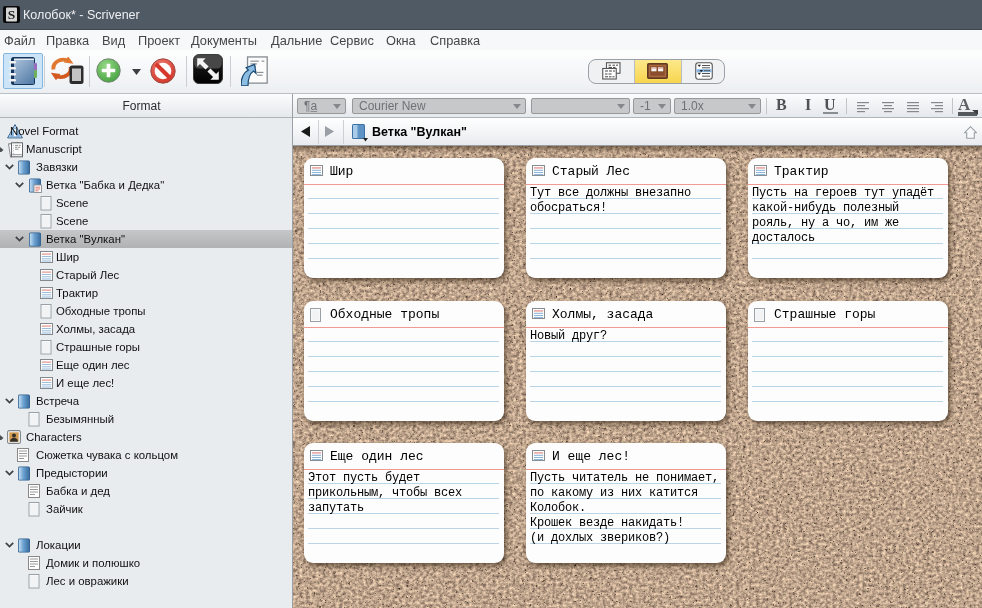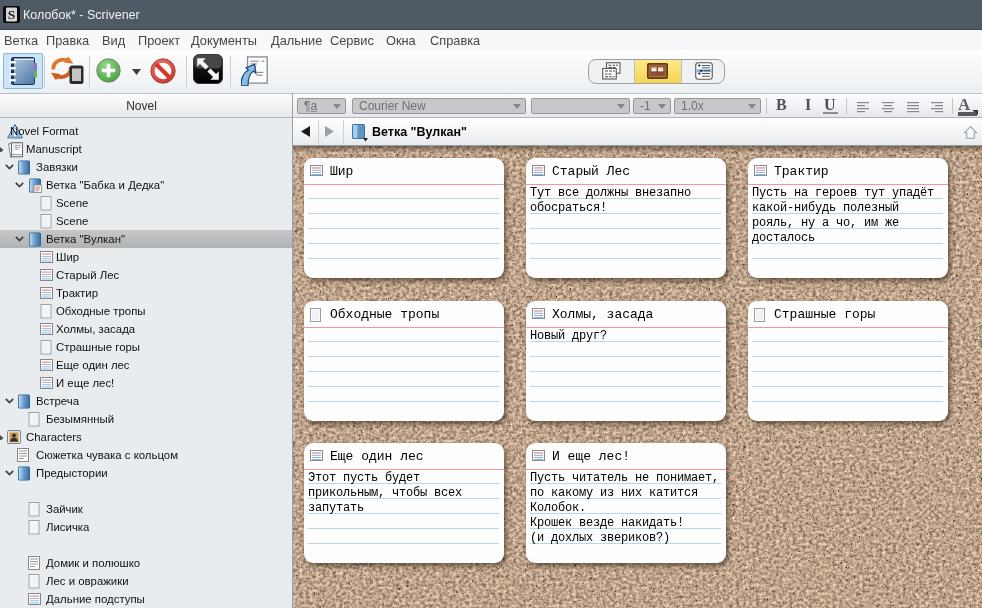--- a/index.html
+++ b/index.html
@@ -47,21 +47,21 @@
   <svg class="abs" style="left:3px;top:6px" width="17" height="17">
       <rect x="0" y="0" width="17" height="17" rx="2" fill="#0a0a0a"></rect>
       <rect x="3" y="1.5" width="11" height="14" rx="1" fill="#d6d6d6"></rect>
       <text x="8.5" y="13" font-size="13.5" font-weight="bold" font-family="Liberation Serif" text-anchor="middle" fill="#1a1a1a">S</text>
     </svg>
   <span class="tt">Колобок* - Scrivener</span>
     <div class="abs" style="left:0;top:29px;width:982px;height:1px;background:#3d474f"></div>
 </div>
 
 <div class="abs" id="menubar">
-  <span style="left:4px">Ветка</span>
+  <span style="left:4px">Файл</span>
     <span style="left:46px">Правка</span>
     <span style="left:102px">Вид</span>
     <span style="left:138px">Проект</span>
     <span style="left:191px">Документы</span>
     <span style="left:271px">Дальние</span>
     <span style="left:330px">Сервис</span>
     <span style="left:386px">Окна</span>
     <span style="left:430px">Справка</span>
 </div>
 
@@ -190,21 +190,21 @@
         <line x1="7" y1="11.5" x2="15" y2="11.5"></line>
         <line x1="7" y1="14.2" x2="15" y2="14.2"></line>
       </g>
     <path d="M2.5 2.8 L6 2.8 L4.25 5 Z" fill="#222"></path>
     <path d="M4.5 8 L8 8 L6.25 10.2 Z" fill="#222"></path>
     <path d="M2.5 10.8 L6 10.8 L4.25 13 Z" fill="#222"></path>
   </svg>
 </div>
 
 <div class="abs" id="band">
-  <div id="bindertitle" style="width:283px">Novel</div>
+  <div id="bindertitle" style="width:283px">Format</div>
   <div class="dd" style="left:297px;width:49px">¶<u style="text-decoration-color:#8a8e92">a</u><i></i></div>
   <div class="dd" style="left:352px;width:174px">Courier New<i></i></div>
   <div class="dd" style="left:531px;width:99px">
       <i></i>
     </div>
   <div class="dd" style="left:633px;width:38px">-1<i></i></div>
   <div class="dd" style="left:674px;width:87px">1.0x<i></i></div>
   <div class="fsep" style="left:766px"></div>
     <span class="fbtn" style="left:776px">B</span>
   <span class="fbtn" style="left:805px">I</span>
@@ -486,62 +486,74 @@
               <stop offset="0" stop-color="#c3dcf1"></stop>
               <stop offset="0.45" stop-color="#6ba1d1"></stop>
               <stop offset="1" stop-color="#3b6f9f"></stop>
             </linearGradient>
           </defs>
           <rect x="1" y="0.5" width="12" height="14" rx="1.5" fill="#31618f"></rect>
           <rect x="1.8" y="1.2" width="10.4" height="12.6" rx="1" fill="url(#fg4)"></rect>
         </svg></span>
       <span class="tl" style="left:36px">Предыстории</span>
     </div>
+    <div class="trow" style="top:364px">
+      <span class="ticon" style="left:28px"><svg width="12" height="14" viewBox="0 0 12 14">
+          <rect x="0.5" y="0.5" width="11" height="13" fill="#fff" stroke="#888"></rect>
+          <g stroke="#999" stroke-width="1">
+            <line x1="2" y1="3" x2="10" y2="3"></line>
+            <line x1="2" y1="5.5" x2="10" y2="5.5"></line>
+            <line x1="2" y1="8" x2="10" y2="8"></line>
+            <line x1="2" y1="10.5" x2="7" y2="10.5"></line>
+          </g>
+        </svg></span>
+      <span class="tl" style="left:46px">Бабка и дед</span>
+    </div>
     <div class="trow" style="top:382px">
       <span class="ticon" style="left:28px"><svg width="12" height="15" viewBox="0 0 12 15">
           <rect x="1" y="0.5" width="10" height="13.5" fill="#fff" stroke="#9aa0a5"></rect>
           <rect x="2" y="1.5" width="8" height="11.5" fill="#f1f3f5"></rect>
         </svg></span>
       <span class="tl" style="left:46px">Зайчик</span>
     </div>
-    <div class="trow" style="top:400px">
-      <span class="ticon" style="left:28px"><svg width="12" height="15" viewBox="0 0 12 15">
-          <rect x="1" y="0.5" width="10" height="13.5" fill="#fff" stroke="#9aa0a5"></rect>
-          <rect x="2" y="1.5" width="8" height="11.5" fill="#f1f3f5"></rect>
-        </svg></span>
-      <span class="tl" style="left:46px">Лисичка</span>
+    <div class="trow" style="top:418px">
+      <svg class="chev" style="left:5px">
+        <path d="M0.8 0.8 L4.5 4.6 L8.2 0.8" stroke="#3f4346" stroke-width="1.7" fill="none"></path>
+      </svg>
+      <span class="ticon" style="left:17px"><svg width="14" height="15" viewBox="0 0 14 15">
+          <defs>
+            <linearGradient id="fg5" x1="0" y1="0" x2="1" y2="0">
+              <stop offset="0" stop-color="#c3dcf1"></stop>
+              <stop offset="0.45" stop-color="#6ba1d1"></stop>
+              <stop offset="1" stop-color="#3b6f9f"></stop>
+            </linearGradient>
+          </defs>
+          <rect x="1" y="0.5" width="12" height="14" rx="1.5" fill="#31618f"></rect>
+          <rect x="1.8" y="1.2" width="10.4" height="12.6" rx="1" fill="url(#fg5)"></rect>
+        </svg></span>
+      <span class="tl" style="left:36px">Локации</span>
     </div>
     <div class="trow" style="top:436px">
       <span class="ticon" style="left:28px"><svg width="12" height="14" viewBox="0 0 12 14">
           <rect x="0.5" y="0.5" width="11" height="13" fill="#fff" stroke="#888"></rect>
           <g stroke="#999" stroke-width="1">
             <line x1="2" y1="3" x2="10" y2="3"></line>
             <line x1="2" y1="5.5" x2="10" y2="5.5"></line>
             <line x1="2" y1="8" x2="10" y2="8"></line>
             <line x1="2" y1="10.5" x2="7" y2="10.5"></line>
           </g>
         </svg></span>
       <span class="tl" style="left:46px">Домик и полюшко</span>
     </div>
     <div class="trow" style="top:454px">
       <span class="ticon" style="left:28px"><svg width="12" height="15" viewBox="0 0 12 15">
           <rect x="1" y="0.5" width="10" height="13.5" fill="#fff" stroke="#9aa0a5"></rect>
           <rect x="2" y="1.5" width="8" height="11.5" fill="#f1f3f5"></rect>
         </svg></span>
       <span class="tl" style="left:46px">Лес и овражики</span>
-    </div>
-    <div class="trow" style="top:472px">
-      <span class="ticon" style="left:28px"><svg width="13" height="12" viewBox="0 0 13 12" style="margin-top:1px">
-          <rect x="0.5" y="0.5" width="12" height="11" fill="#fff" stroke="#85898d"></rect>
-          <line x1="1.8" y1="3.1" x2="11.2" y2="3.1" stroke="#e08a80" stroke-width="1.1"></line>
-          <line x1="1.8" y1="5.5" x2="11.2" y2="5.5" stroke="#9cbedd" stroke-width="1.1"></line>
-          <line x1="1.8" y1="7.8" x2="11.2" y2="7.8" stroke="#9cbedd" stroke-width="1.1"></line>
-          <line x1="1.8" y1="10" x2="11.2" y2="10" stroke="#9cbedd" stroke-width="1.1"></line>
-        </svg></span>
-      <span class="tl" style="left:46px">Дальние подступы</span>
     </div>
   </div>
 <div class="abs" id="vdiv"></div>
 
 <div class="abs" id="rheader">
   <svg class="abs" style="left:7px;top:8px" width="11" height="11">
       <path d="M10 0 L10 11 L1 5.5 Z" fill="#1a1a1a"></path>
     </svg>
   <div class="hsep" style="left:25px"></div>
   <svg class="abs" style="left:31px;top:8px" width="11" height="11">

